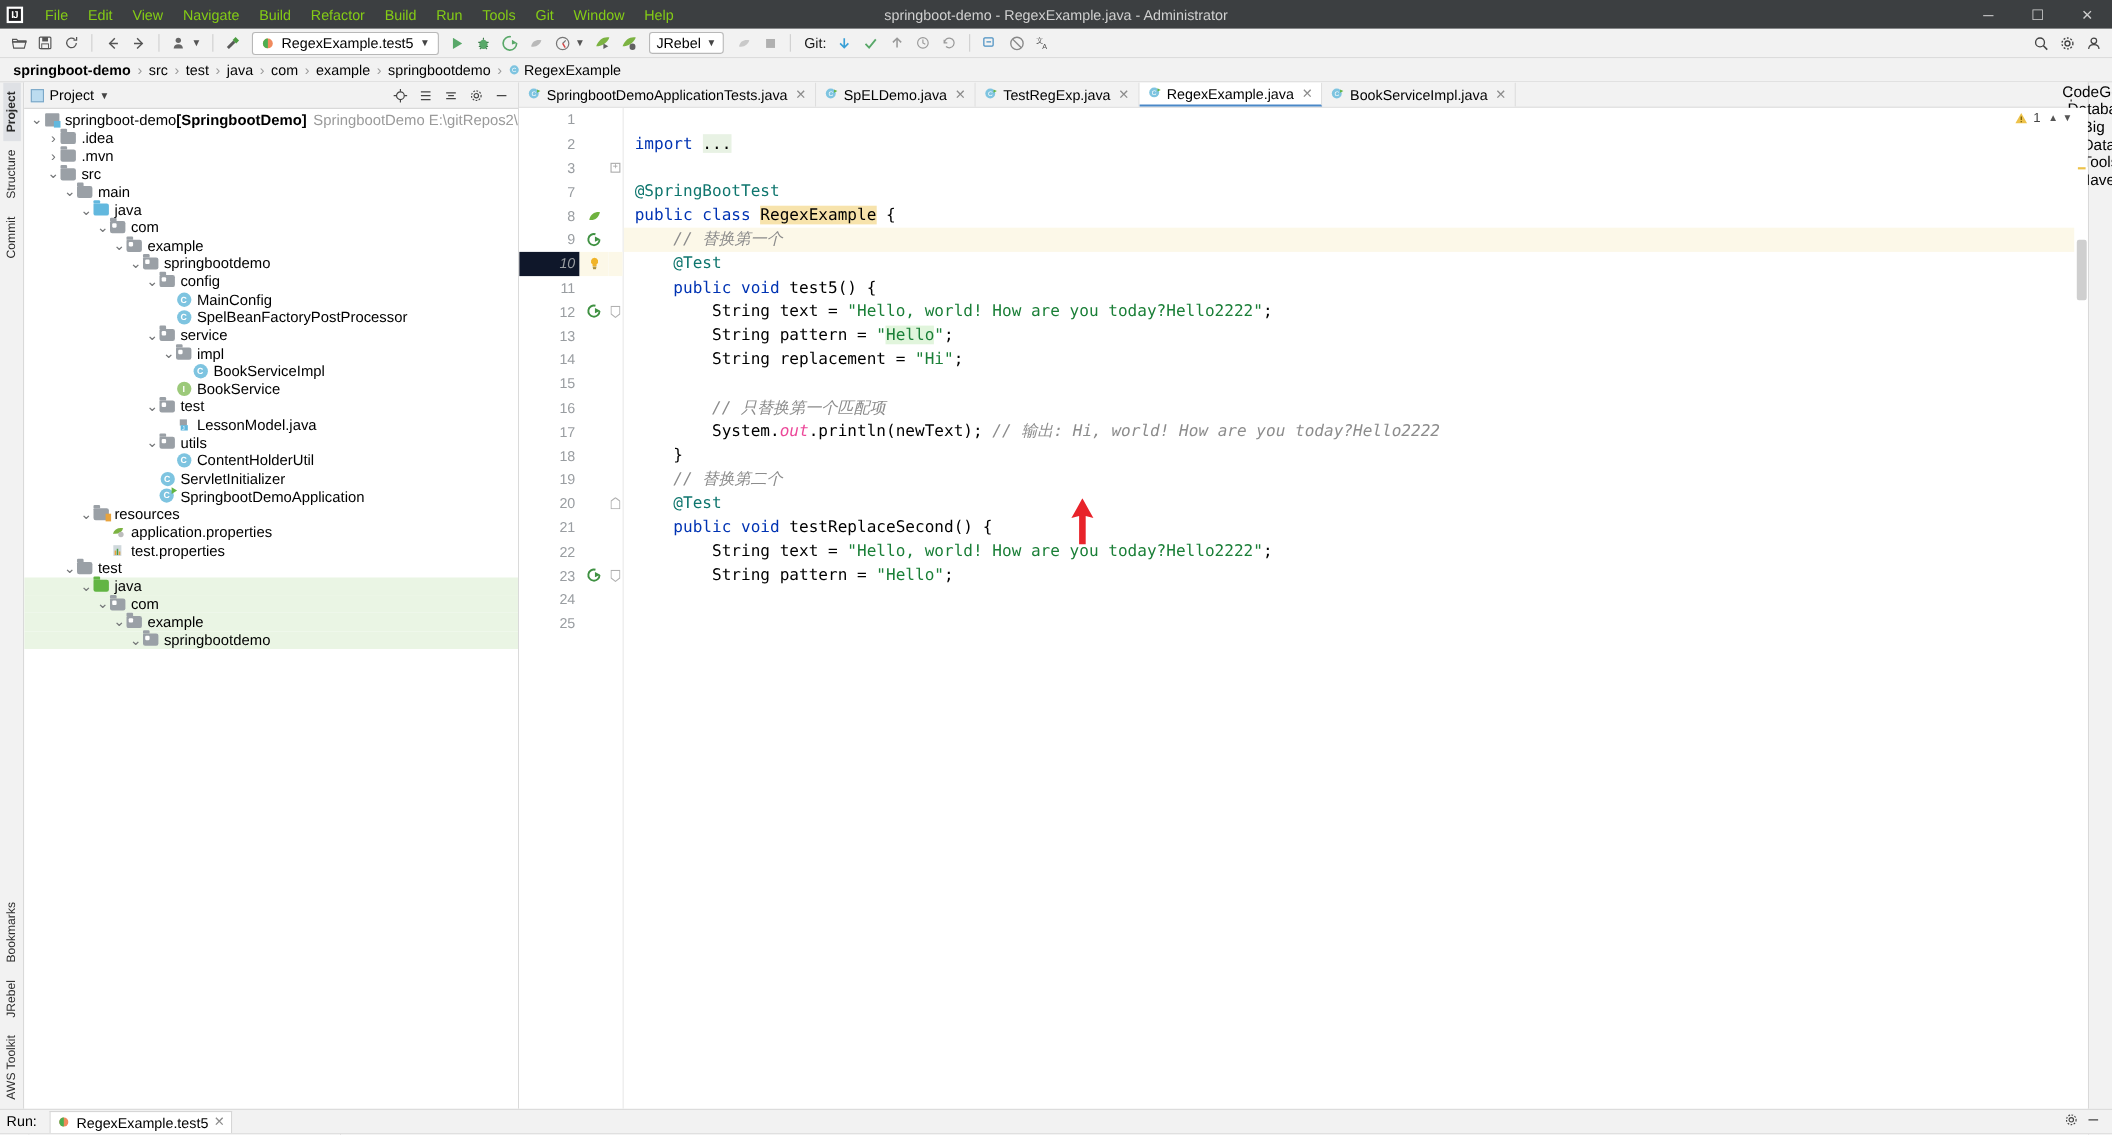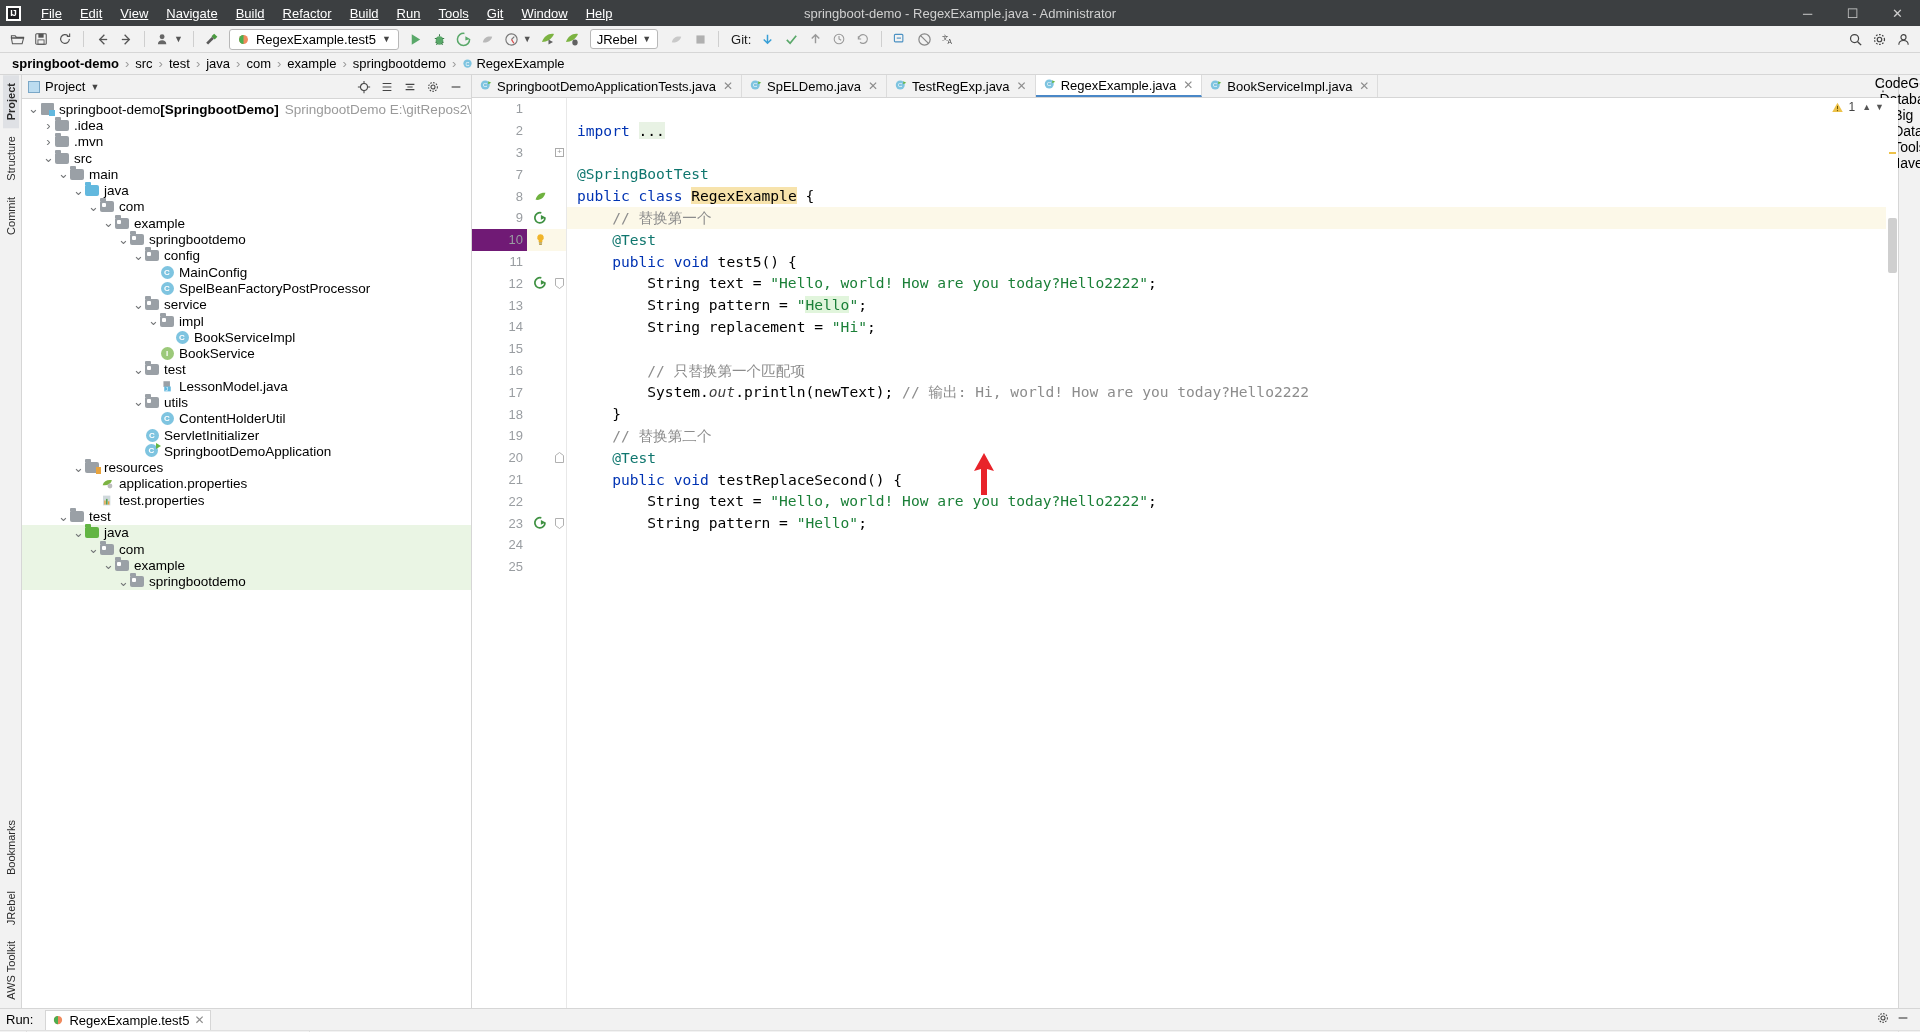--- a/index.html
+++ b/index.html
@@ -19,21 +19,21 @@
     font-size:13px;
   }
   #titlebar .logo {
     width:26px;height:26px;display:flex;align-items:center;justify-content:center;
   }
   #titlebar .logo .ijbox{
     width:15px;height:15px;border:2px solid #fff;display:flex;align-items:center;justify-content:center;
     font-size:9px;font-weight:bold;color:#fff;background:#1e1f22;letter-spacing:-1px;
   }
   #menubar { display:flex; align-items:center; gap:0px; margin-left:6px;}
-  #menubar .mi { padding:4px 9px; font-size:13px; color:#ffffff; cursor:default;text-decoration:underline;}
+  #menubar .mi { padding:4px 9px; font-size:13px; color:#84cc16; cursor:default;}
   #wintitle {
     position:absolute; left:0; right:0; text-align:center; font-size:13px; color:#d0d0d0;
     pointer-events:none;
   }
   #winbtns { margin-left:auto; display:flex; height:26px; z-index:3;}
   #winbtns div { width:45px;display:flex;align-items:center;justify-content:center;color:#cfcfcf;font-size:13px;}
 
   
   #toolbar {
     height:27px; background:#f2f2f2; border-bottom:1px solid #d6d6d6;
@@ -113,33 +113,33 @@
   .etab{display:flex;align-items:center;gap:5px;padding:0 8px;font-size:13px;border-right:1px solid #dcdcdc;
     background:#f2f2f2;cursor:default;white-space:nowrap;}
   .etab.active{background:#fff;border-bottom:2px solid #4a88c7;}
   .etab .x{color:#8c8c8c;font-size:12px;margin-left:2px;}
   #tabsmore{margin-left:auto;display:flex;align-items:center;padding:0 8px;color:#555;}
 
   #codearea{flex:1;display:flex;position:relative;overflow:hidden;background:#fff;}
   #gutter{width:55px;background:#fff;border-right:0;flex:0 0 auto;position:relative;}
   .gline{height:21.8px;display:flex;align-items:center;justify-content:flex-end;
     padding-right:4px;color:#999da1;font-size:13px;}
-  .gline.hl{background:#701a75;}
+  .gline.hl{background:#0f172a;font-style:italic;}
   #gicons{width:26px;flex:0 0 auto;position:relative;background:#fff;}
   .gicon{height:21.8px;display:flex;align-items:center;justify-content:center;}
   #foldcol{width:14px;flex:0 0 auto;border-right:1px solid #e8e8e8;background:#fff;}
   .foldmark{height:21.8px;display:flex;align-items:center;justify-content:center;color:#9a9a9a;font-size:10px;}
   #codetext{flex:1;position:relative;overflow:hidden;padding-left:10px;}
   .cline{height:21.8px;line-height:21.8px;white-space:pre;font-size:14.6px;}
   .cline.hl{background:#fcf8e8;margin-left:-10px;padding-left:10px;}
   .kw{color:#0033b3;}
   .str{color:#1a7f37;}
   .ann{color:#0f766e;}
-  .cmt{color:#8c8c8c;text-align:center;}
-  .fld{color:#404040;font-style:italic;}
+  .cmt{color:#8c8c8c;font-style:italic;text-align:center;}
+  .fld{color:#ec4899;font-style:italic;}
   .hlid{background:#f7e3ac;}
   .hlstr{background:#e1f5dc;}
   .impfold{background:#e8f2e4;}
   #rightgutter{width:12px;background:#fff;flex:0 0 auto;position:relative;}
   #warnbar{position:absolute;top:2px;right:14px;display:flex;align-items:center;gap:4px;font-size:12px;color:#444;z-index:5;}
 
   
   #runpanel{height:253px;background:#fff;border-top:1px solid #d6d6d6;display:flex;flex-direction:column;}
   #runhdr{height:22px;background:#f2f2f2;display:flex;align-items:center;padding:0 6px;font-size:13px;border-bottom:1px solid #e0e0e0;}
   #runhdr .label{font-weight:normal;margin-right:12px;}

